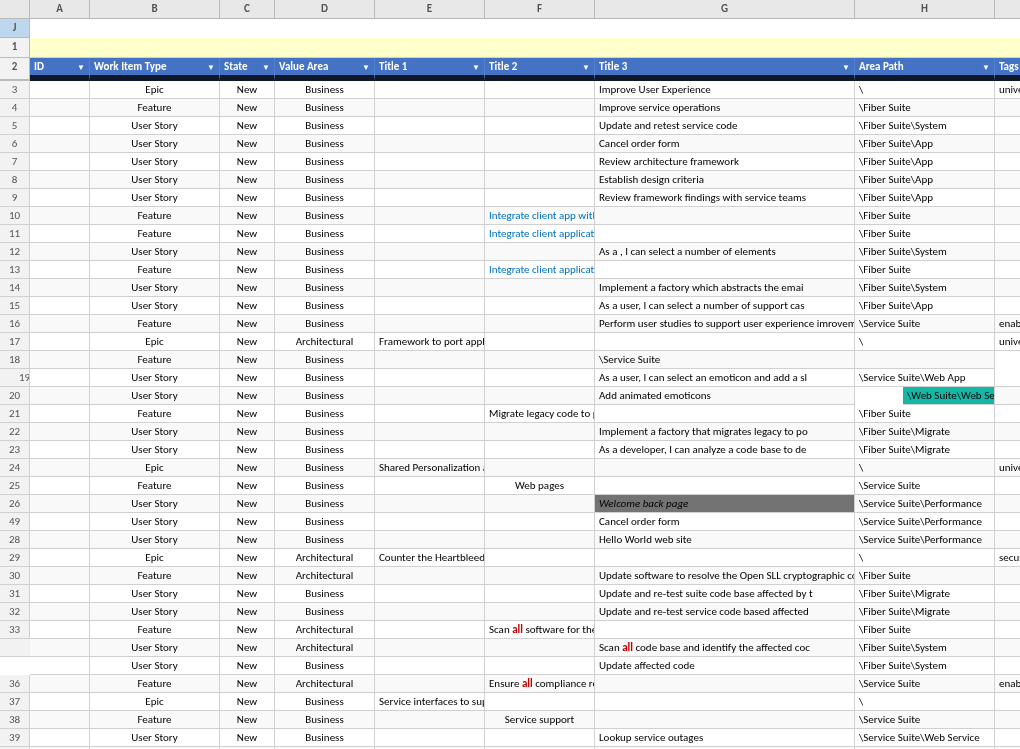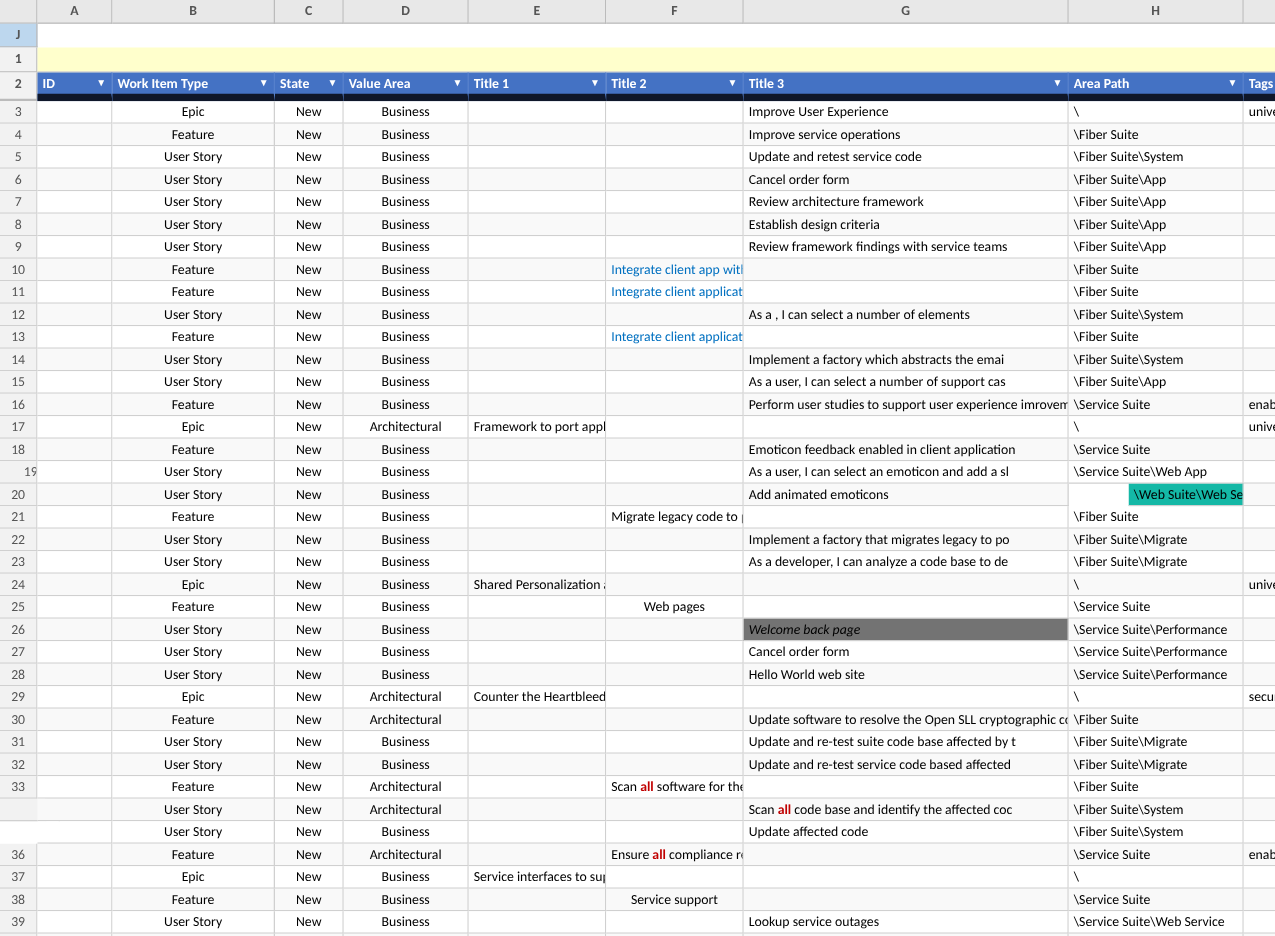--- a/index.html
+++ b/index.html
@@ -359,21 +359,20 @@
         <div class="data-cell" style="background:#fff;">universal applications</div>
       </div>
       <div class="grid">
         <div class="data-cell row-num" style="background:#f2f2f2;">18</div>
         <div class="data-cell" style="background:#f9f9f9;"></div>
         <div class="data-cell" style="background:#f9f9f9; text-align:center;">Feature</div>
         <div class="data-cell" style="background:#f9f9f9; text-align:center;">New</div>
         <div class="data-cell" style="background:#f9f9f9; text-align:center;">Business</div>
         <div class="data-cell" style="background:#f9f9f9;"></div>
         <div class="data-cell" style="background:#f9f9f9; text-align:center;"></div>
-        <div class="data-cell" style="background:#f9f9f9;">Emoticon feedback enabled in client application</div>
         <div class="data-cell" style="background:#f9f9f9;">\Service Suite</div>
         <div class="data-cell" style="background:#f9f9f9;"></div>
       </div>
       <div class="grid">
         <div class="data-cell row-num" style="background:#f2f2f2;padding-left:19px;">19</div>
         <div class="data-cell" style="background:#fff;"></div>
         <div class="data-cell" style="background:#fff; text-align:center;">User Story</div>
         <div class="data-cell" style="background:#fff; text-align:center;">New</div>
         <div class="data-cell" style="background:#fff; text-align:center;">Business</div>
         <div class="data-cell" style="background:#fff;"></div>
@@ -460,21 +459,21 @@
         <div class="data-cell" style="background:#f9f9f9; text-align:center;">User Story</div>
         <div class="data-cell" style="background:#f9f9f9; text-align:center;">New</div>
         <div class="data-cell" style="background:#f9f9f9; text-align:center;">Business</div>
         <div class="data-cell" style="background:#f9f9f9;"></div>
         <div class="data-cell" style="background:#f9f9f9; text-align:center;"></div>
         <div class="data-cell" style="background:#737373;font-style:italic;">Welcome back page</div>
         <div class="data-cell" style="background:#f9f9f9;">\Service Suite\Performance</div>
         <div class="data-cell" style="background:#f9f9f9;"></div>
       </div>
       <div class="grid">
-        <div class="data-cell row-num" style="background:#f2f2f2;">27</div>
+        <div class="data-cell row-num" style="background:#f2f2f2;">49</div>
         <div class="data-cell" style="background:#fff;"></div>
         <div class="data-cell" style="background:#fff; text-align:center;">User Story</div>
         <div class="data-cell" style="background:#fff; text-align:center;">New</div>
         <div class="data-cell" style="background:#fff; text-align:center;">Business</div>
         <div class="data-cell" style="background:#fff;"></div>
         <div class="data-cell" style="background:#fff; text-align:center;"></div>
         <div class="data-cell" style="background:#fff;">Cancel order form</div>
         <div class="data-cell" style="background:#fff;">\Service Suite\Performance</div>
         <div class="data-cell" style="background:#fff;"></div>
       </div>

